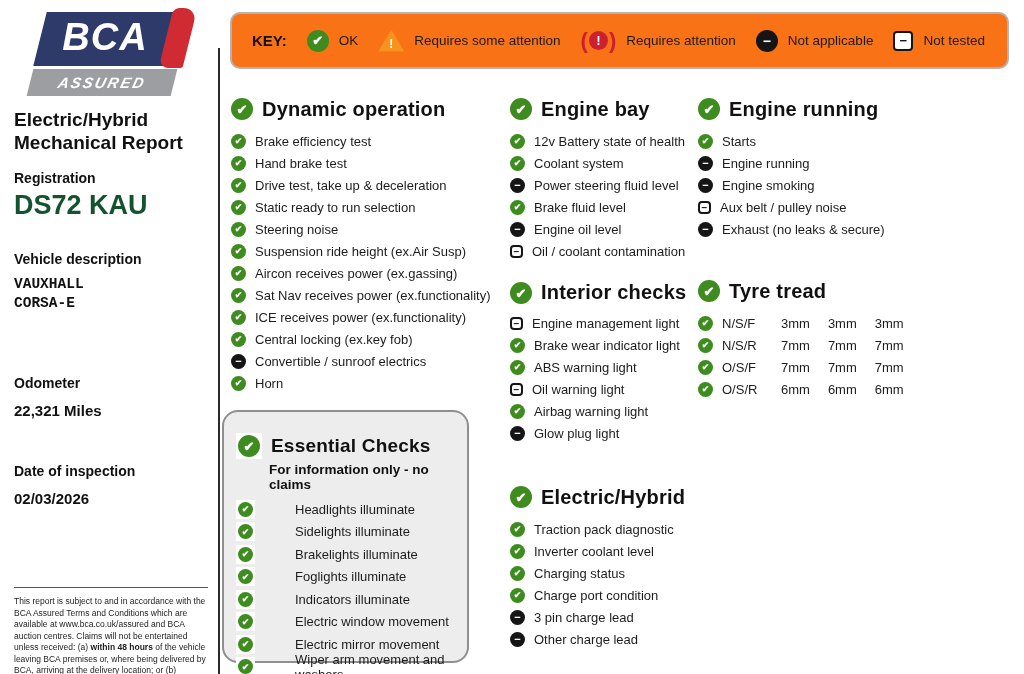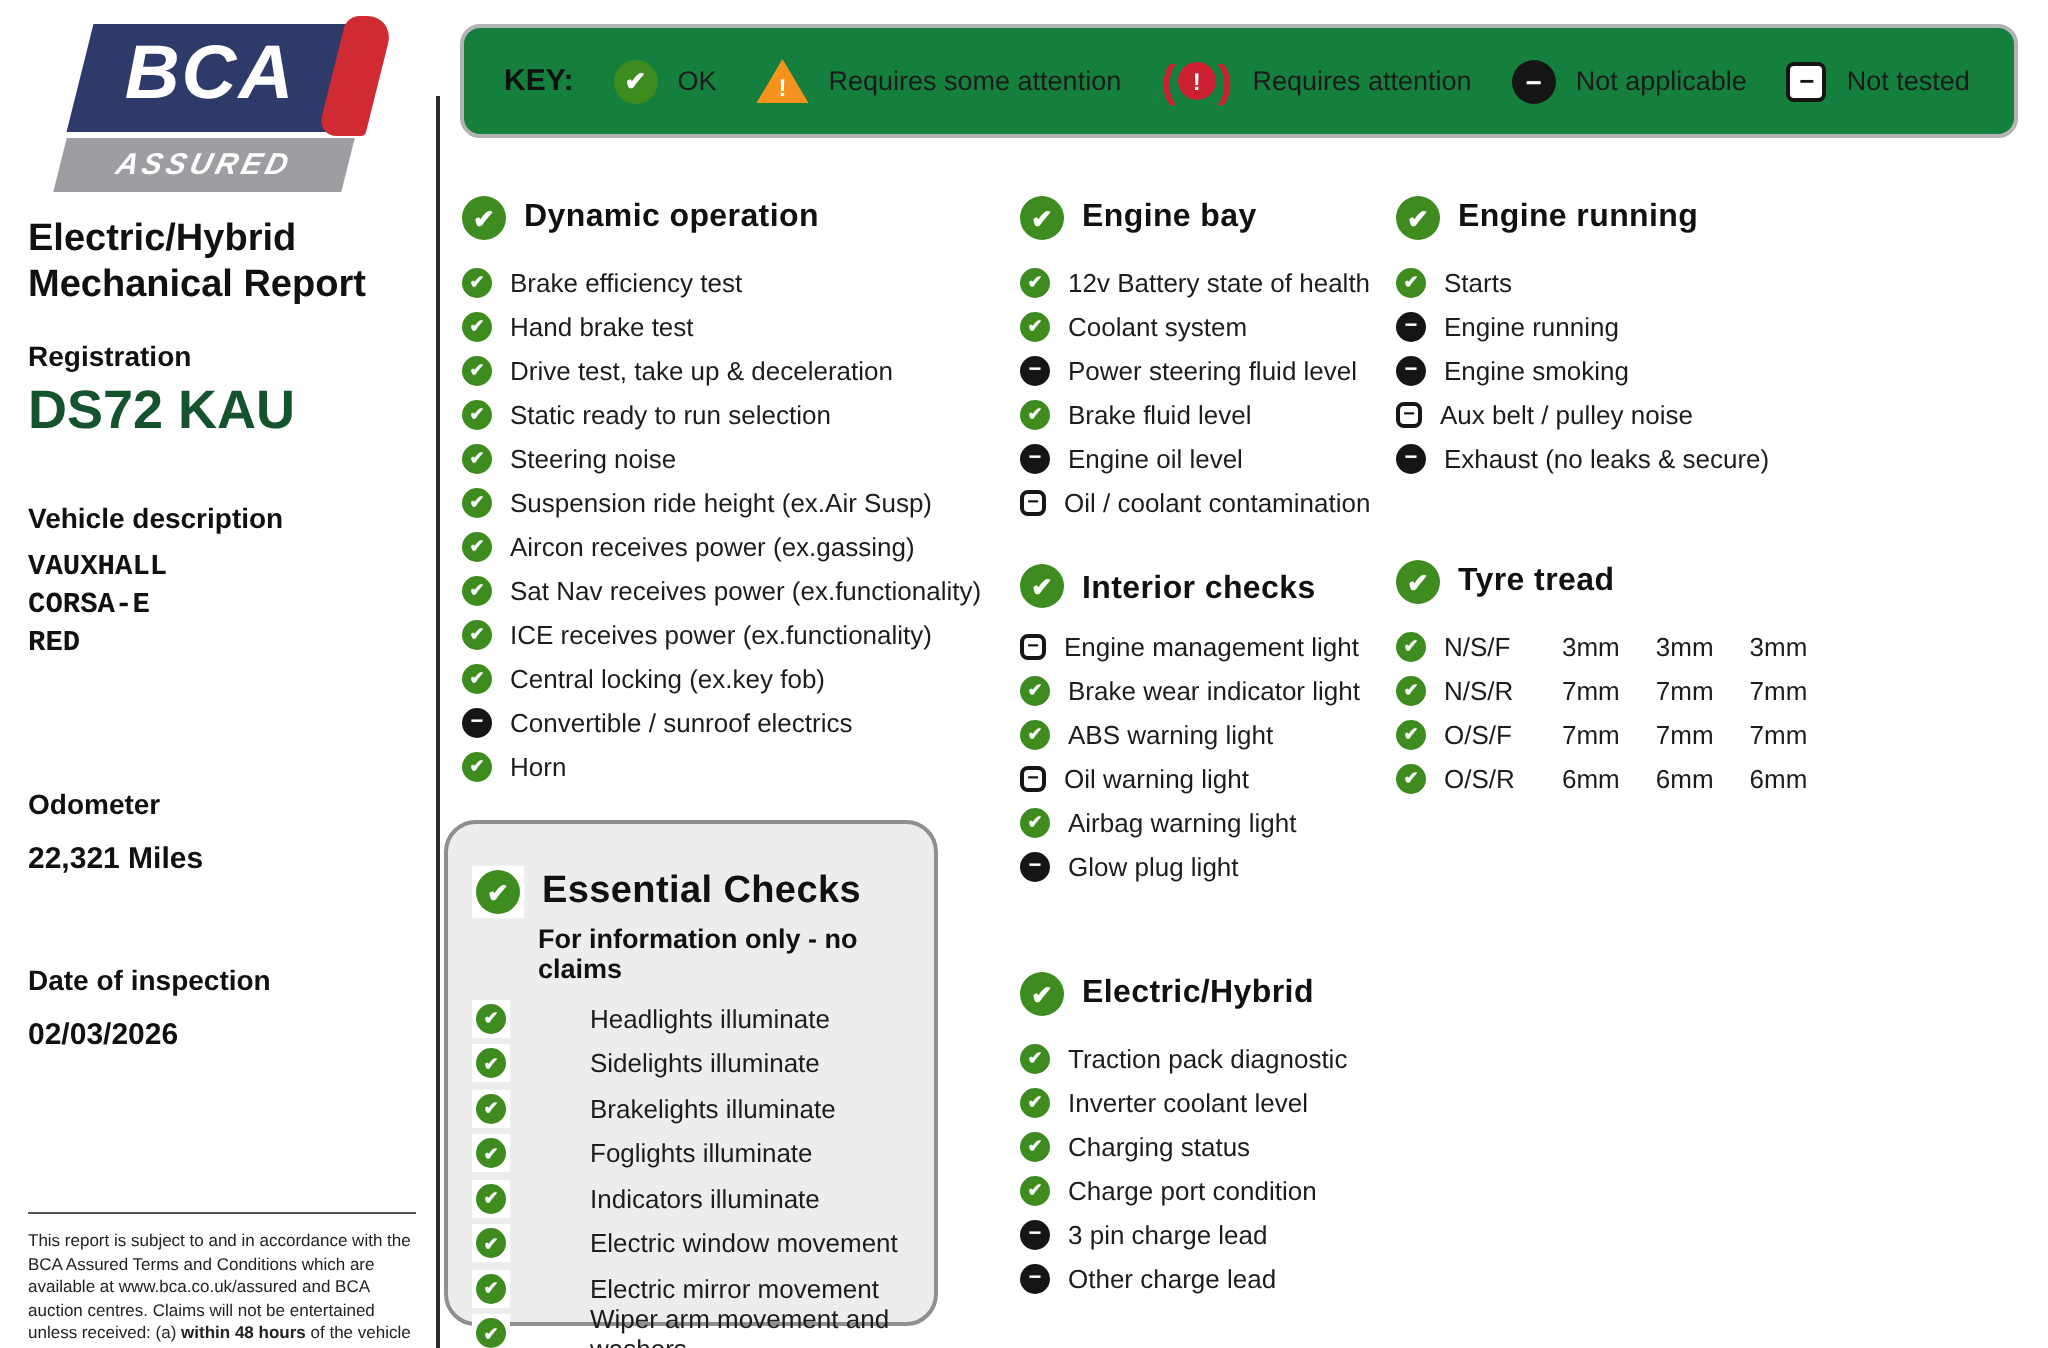--- a/index.html
+++ b/index.html
@@ -26,21 +26,21 @@
   .odo-label{margin-top:62px;}
   .side-value{font-size:15px;font-weight:700;margin-top:11px;color:#111;}
   .date-label{margin-top:44px;}
   .side-hr{border:none;border-top:1px solid #555;margin:80px 0 8px 0;width:194px;}
   .disclaimer{font-size:8.5px;line-height:11.5px;color:#222;width:196px;}
   .disclaimer b{font-weight:700;}
 
   
   .keybar{position:absolute;left:230px;top:12px;width:779px;height:57px;box-sizing:border-box;
           border:2px solid #b3b3b3;border-radius:10px;display:flex;align-items:center;
-          padding:0 22px 0 20px;justify-content:space-between;background:#15803d;}
+          padding:0 22px 0 20px;justify-content:space-between;background:#f97316;}
   .key-title{font-size:15px;font-weight:700;color:#111;}
   .key-item{display:flex;align-items:center;gap:10px;}
   .key-label{font-size:13.5px;color:#1b1b1b;}
 
   .ki{display:inline-flex;align-items:center;justify-content:center;flex:none;}
   .ki-core{display:none;}
   .ki[data-kind="ok"]{width:22px;height:22px;border-radius:50%;background:#3e8c1f;}
   .ki[data-kind="ok"]::before{content:"\2714";color:#fff;font-size:13px;font-weight:700;}
   .ki[data-kind="warn"]{width:26px;height:22px;background:#f6921e;clip-path:polygon(50% 0,100% 100%,0 100%);align-items:flex-end;}
   .ki[data-kind="warn"]::before{content:"!";color:#fff;font-weight:800;font-size:12px;line-height:16px;}
@@ -53,21 +53,21 @@
   .ki[data-kind="na"]::before{content:"\2212";color:#fff;font-size:14px;font-weight:800;}
   .ki[data-kind="nt"]{width:16px;height:16px;background:#fff;border:2.5px solid #151515;border-radius:4px;}
   .ki[data-kind="nt"]::before{content:"\2212";color:#151515;font-size:13px;font-weight:800;}
 
   
   .col1{position:absolute;left:231px;top:96px;width:262px;}
   .col2{position:absolute;left:510px;top:96px;width:192px;}
   .col3{position:absolute;left:698px;top:96px;width:260px;}
 
   .sec-header{display:flex;align-items:center;gap:9px;height:26px;margin-bottom:8px;}
-  .sec-title{font-size:16px;font-weight:700;color:#111;letter-spacing:.2px;}
+  .sec-title{font-size:20px;font-weight:700;color:#111;letter-spacing:.2px;}
   .gap-md{margin-top:16px;align-items:flex-end;}
   .gap-lg{margin-top:40px;}
   .gap-tyre{margin-top:38px;}
 
   .item{display:flex;align-items:center;gap:9px;height:22px;font-size:13px;color:#1c1c1c;}
 
   .st{width:15px;height:15px;border-radius:50%;display:inline-flex;align-items:center;justify-content:center;flex:none;box-sizing:border-box;}
   .st[data-status="ok"]{background:#3e8c1f;}
   .st[data-status="ok"]::before{content:"\2714";color:#fff;font-size:9px;font-weight:700;}
   .st[data-status="na"]{background:#151515;}
@@ -113,21 +113,20 @@
     <div class="side-label reg-label">Registration</div>
     <div class="reg-value">DS72 KAU</div>
 
     <div class="side-label veh-label">Vehicle description</div>
     <div class="veh-lines">
 
         <div>VAUXHALL</div>
 
         <div>CORSA-E</div>
 
-        <div>RED</div>
       </div>
 
     <div class="side-label odo-label">Odometer</div>
     <div class="side-value">22,321 Miles</div>
 
     <div class="side-label date-label">Date of inspection</div>
     <div class="side-value">02/03/2026</div>
 
     <hr class="side-hr">
     <div class="disclaimer"><span>This report is subject to and in accordance with the BCA Assured Terms and Conditions which are available at www.bca.co.uk/assured and BCA auction centres. Claims will not be entertained unless received: (a) </span><b>within 48 hours</b><span> of the vehicle leaving BCA premises or, where being delivered by BCA, arriving at the delivery location; or (b) </span></div>

